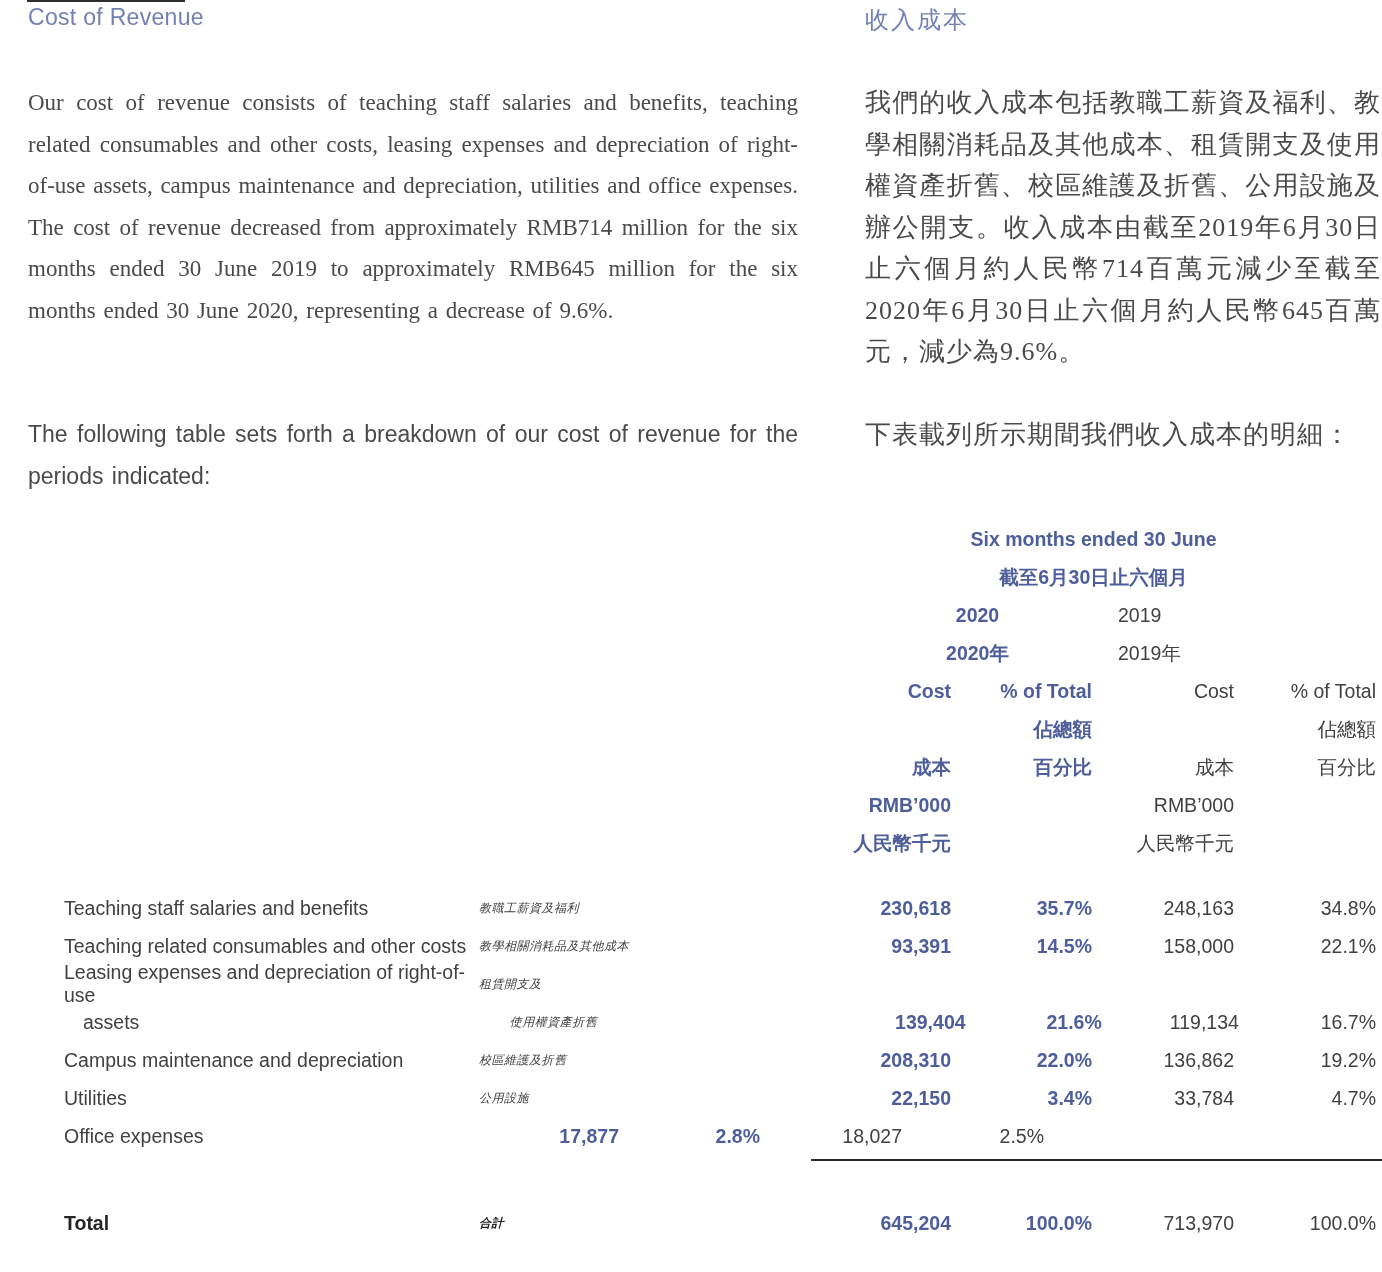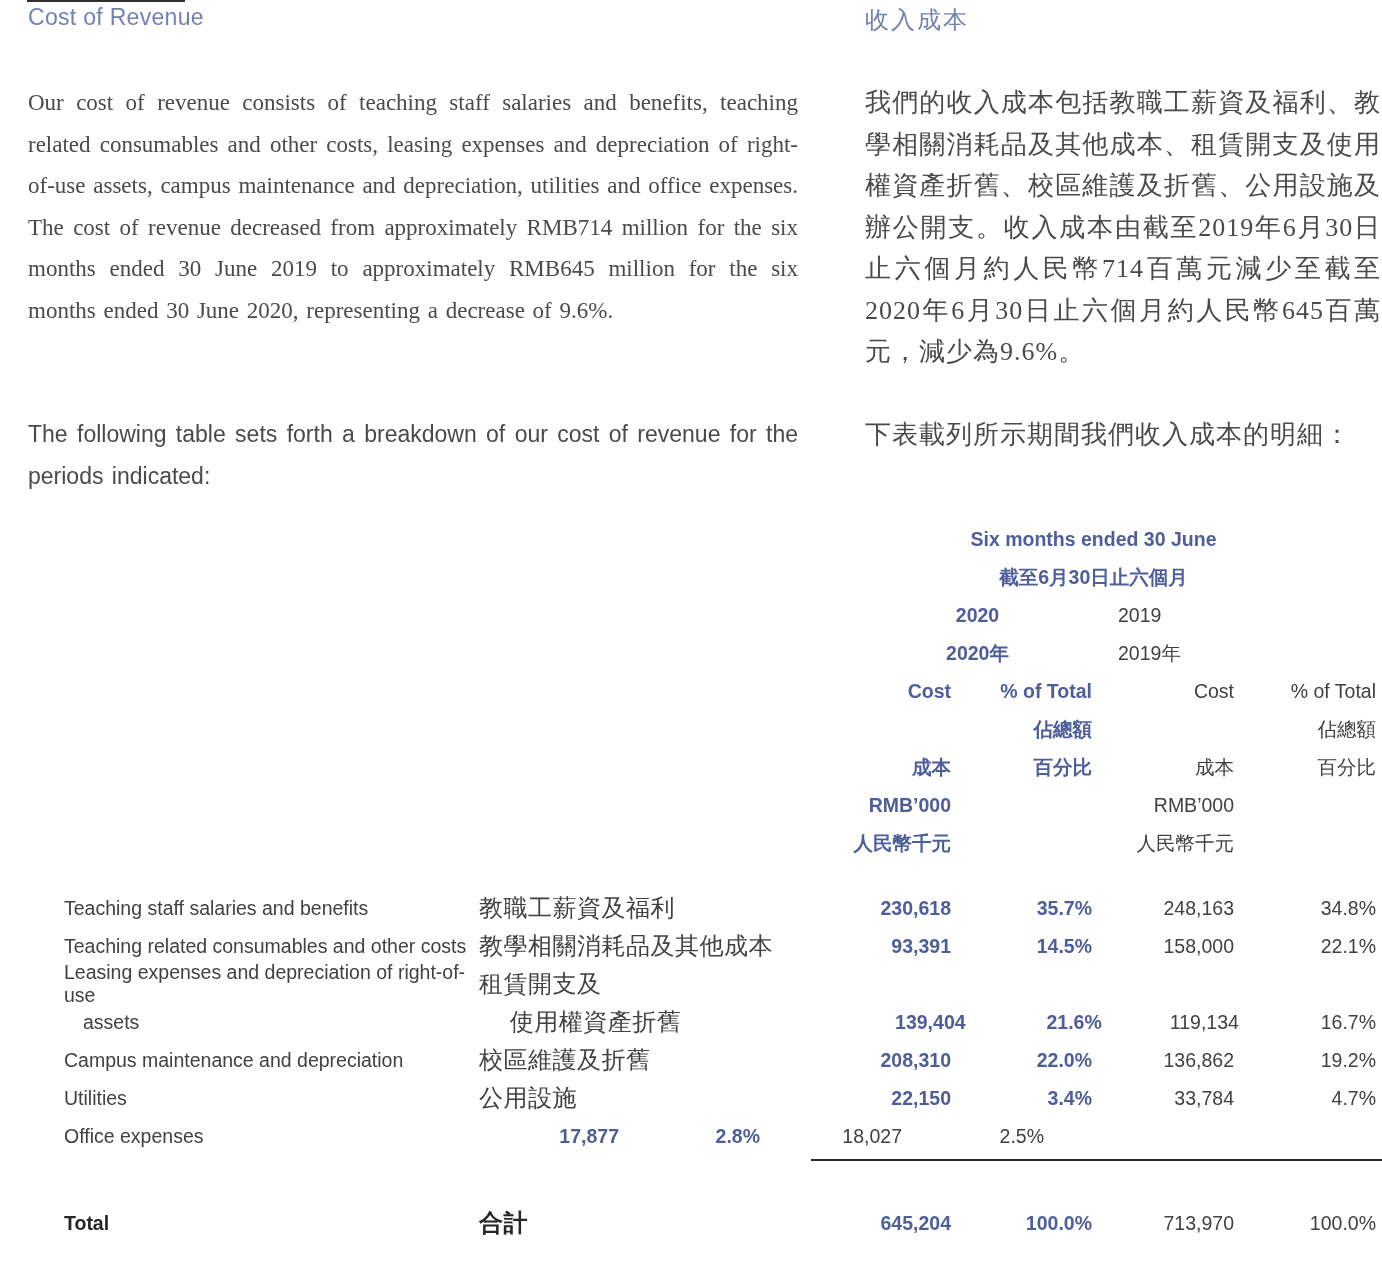--- a/index.html
+++ b/index.html
@@ -33,21 +33,21 @@
   .p1 { top: 82px; font-family: Liberation Serif, serif; }
   .p2 { top: 414px; }
 
   
   .t {
     position: absolute; left: 28px; top: 520px; width: 1312px;
     font-size: 19.5px; color: #414141; margin-left: 36px;
   }
   .trow { display: flex; height: 38px; align-items: center; }
   .c-en { width: 415px; }
-  .c-zh { width: 332px; letter-spacing: 0.5px; font-size: 24px; }
+  .c-zh { width: 332px; letter-spacing: 0.5px; font-size: 12px; font-style: italic; }
   .c-n1 { width: 140px; text-align: right; }
   .c-n2 { width: 141px; text-align: right; }
   .c-n3 { width: 142px; text-align: right; }
   .c-n4 { width: 142px; text-align: right; }
   .hdr { padding-left: 747px; }
   .span-all { width: 590px; text-align: center; }
   .span-y { width: 281px; text-align: center; position: relative; left: 26px; }
   .span-y2 { width: 284px; position: relative; left: 26px; }
   .bb { font-weight: bold; color: #4d5e9a; }     
   .bk { font-weight: bold; color: #262626; }     

